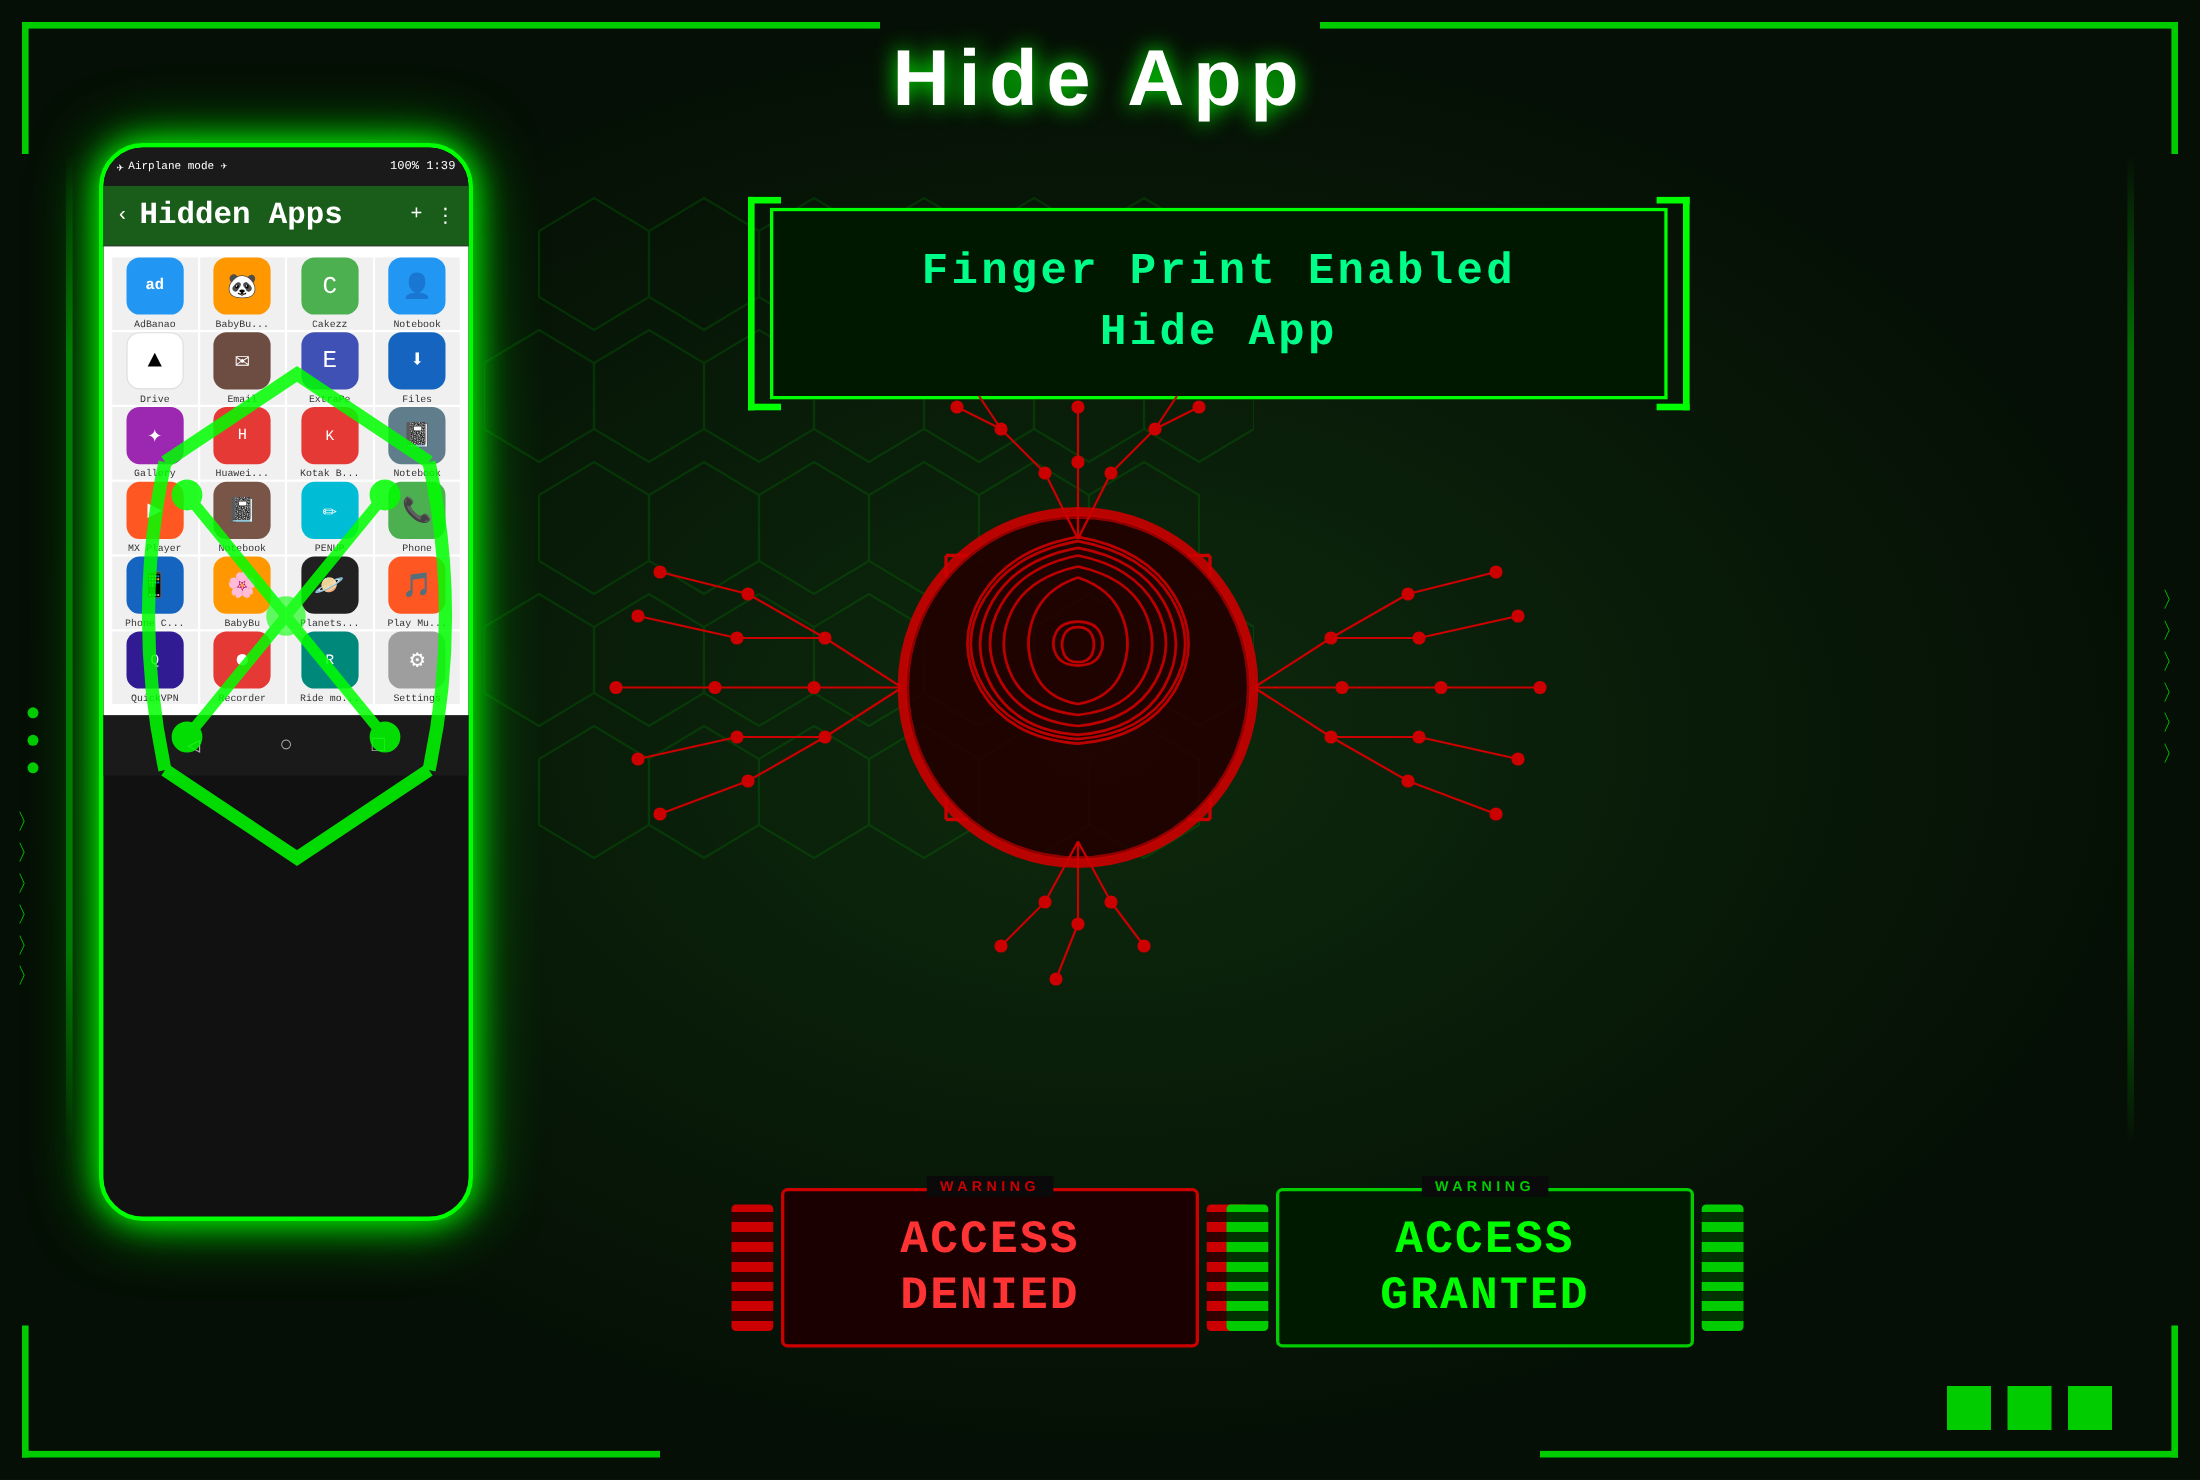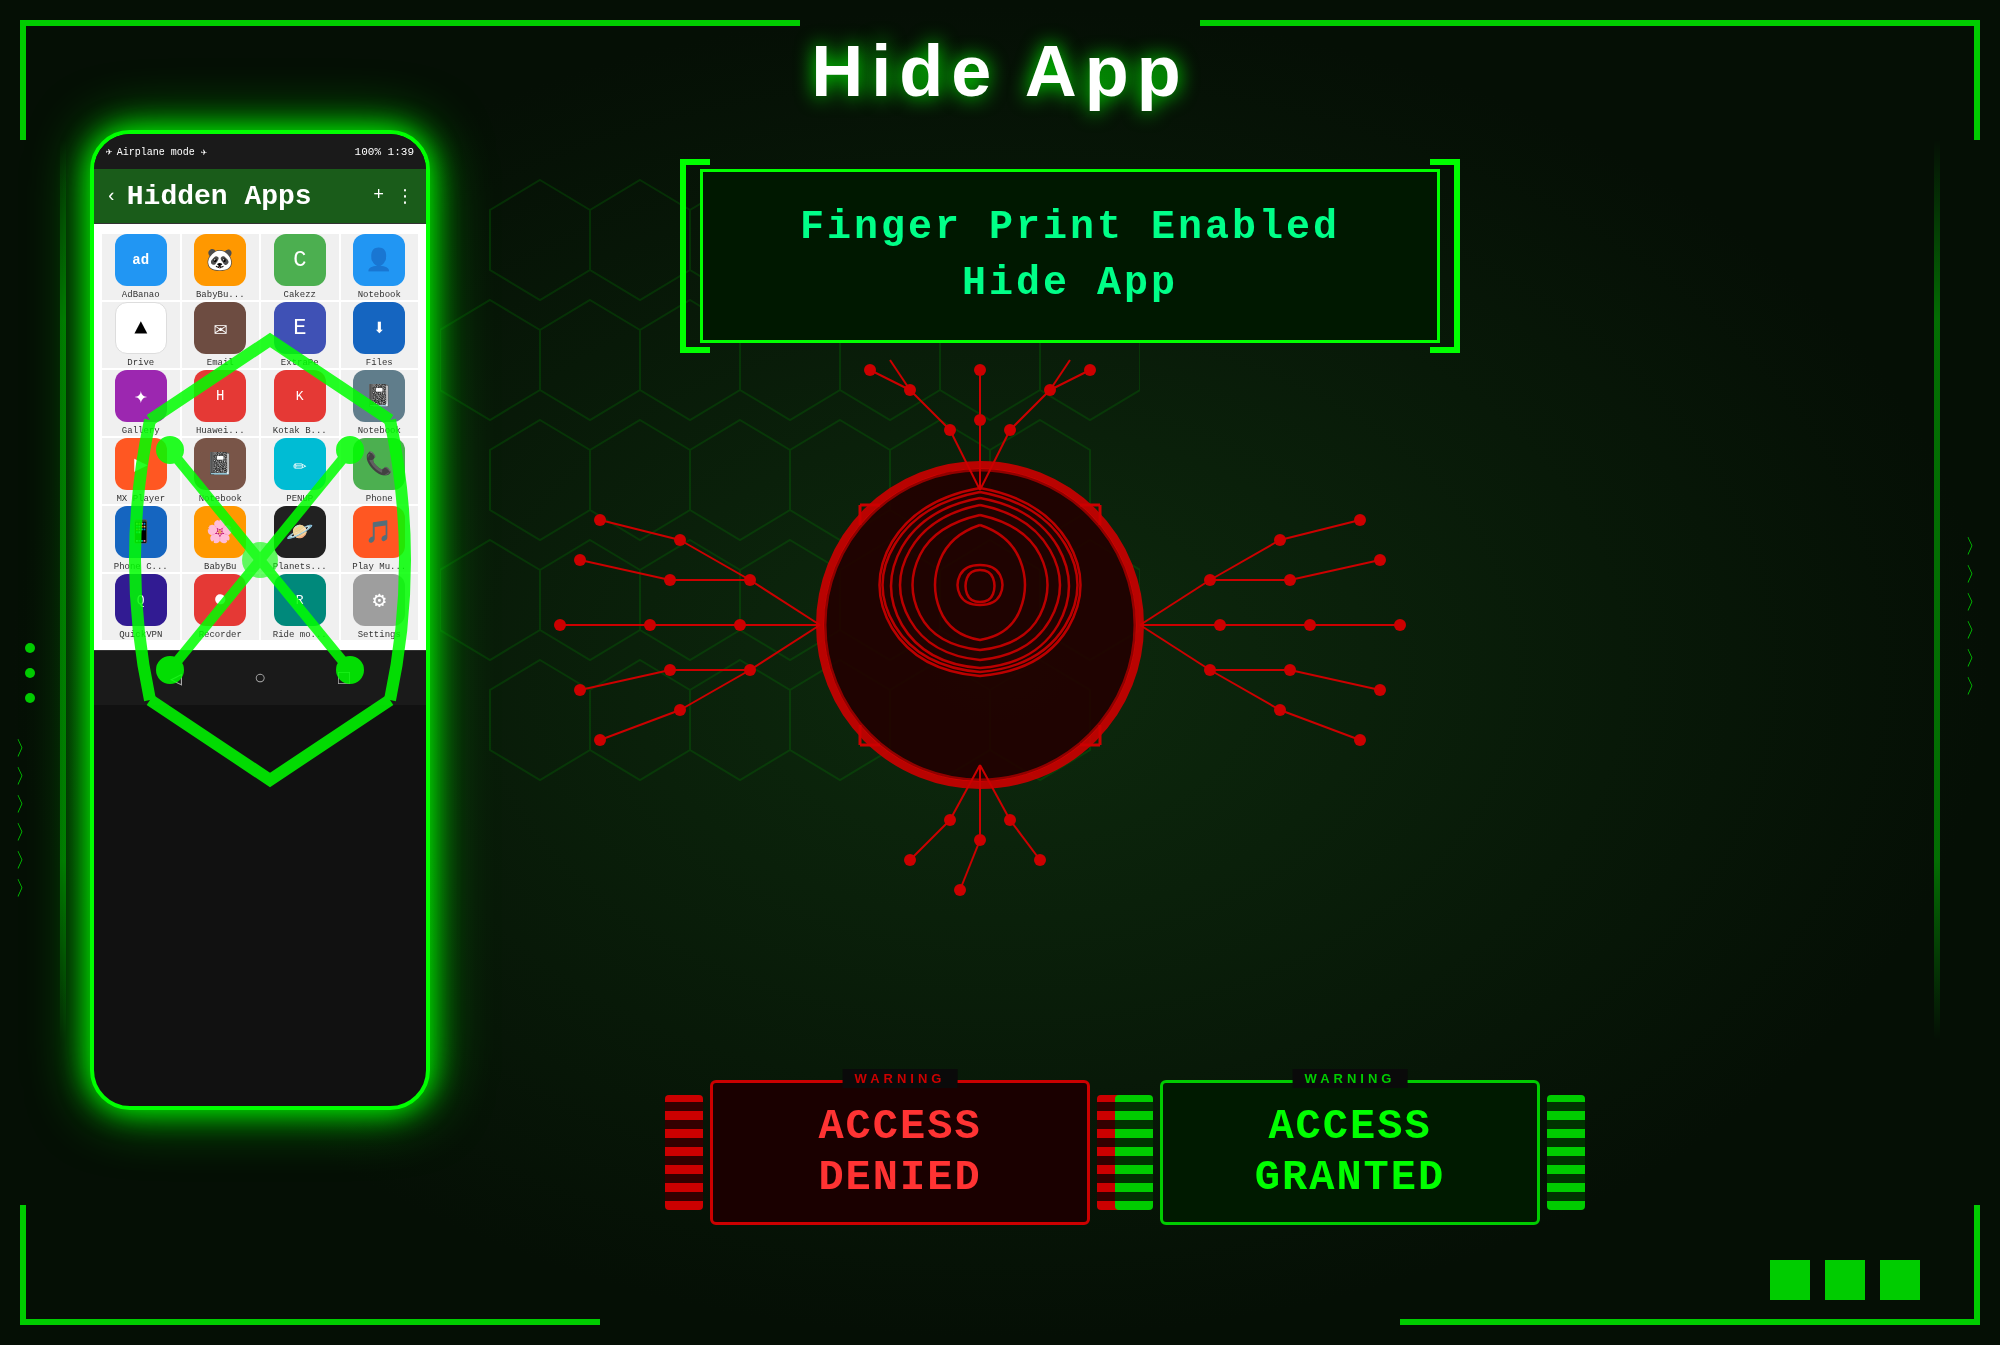--- a/index.html
+++ b/index.html
@@ -517,21 +517,21 @@
 
       <circle cx="80" cy="230" r="8" fill="#00ff00"></circle>
       <circle cx="260" cy="230" r="8" fill="#00ff00"></circle>
       <circle cx="80" cy="450" r="8" fill="#00ff00"></circle>
       <circle cx="260" cy="450" r="8" fill="#00ff00"></circle>
       <circle cx="170" cy="340" r="12" fill="#00ff00" opacity="0.7"></circle>
     </g>
   </svg>
 </div>
 
-<div style="position:absolute; left:700px; top:169px; width:740px;">
+<div style="position:absolute; left:700px; top:189px; width:816px;">
 
   <div style="position:absolute; left:-20px; top:-10px; width:30px; height:calc(100% + 20px); border-left:6px solid #00ff00; border-top:6px solid #00ff00; border-bottom:6px solid #00ff00;"></div>
 
   <div style="position:absolute; right:-20px; top:-10px; width:30px; height:calc(100% + 20px); border-right:6px solid #00ff00; border-top:6px solid #00ff00; border-bottom:6px solid #00ff00;"></div>
 
   <div style="background:#001800; border:3px solid #00ff00; padding:28px 50px; position:relative;">
     <div style="color:#00ff88; font-size:40px; font-weight:bold; text-align:center; font-family:'Courier New',monospace; letter-spacing:3px; line-height:1.4;">
       <div>Finger Print Enabled</div>
       <div>Hide App</div>
     </div>

